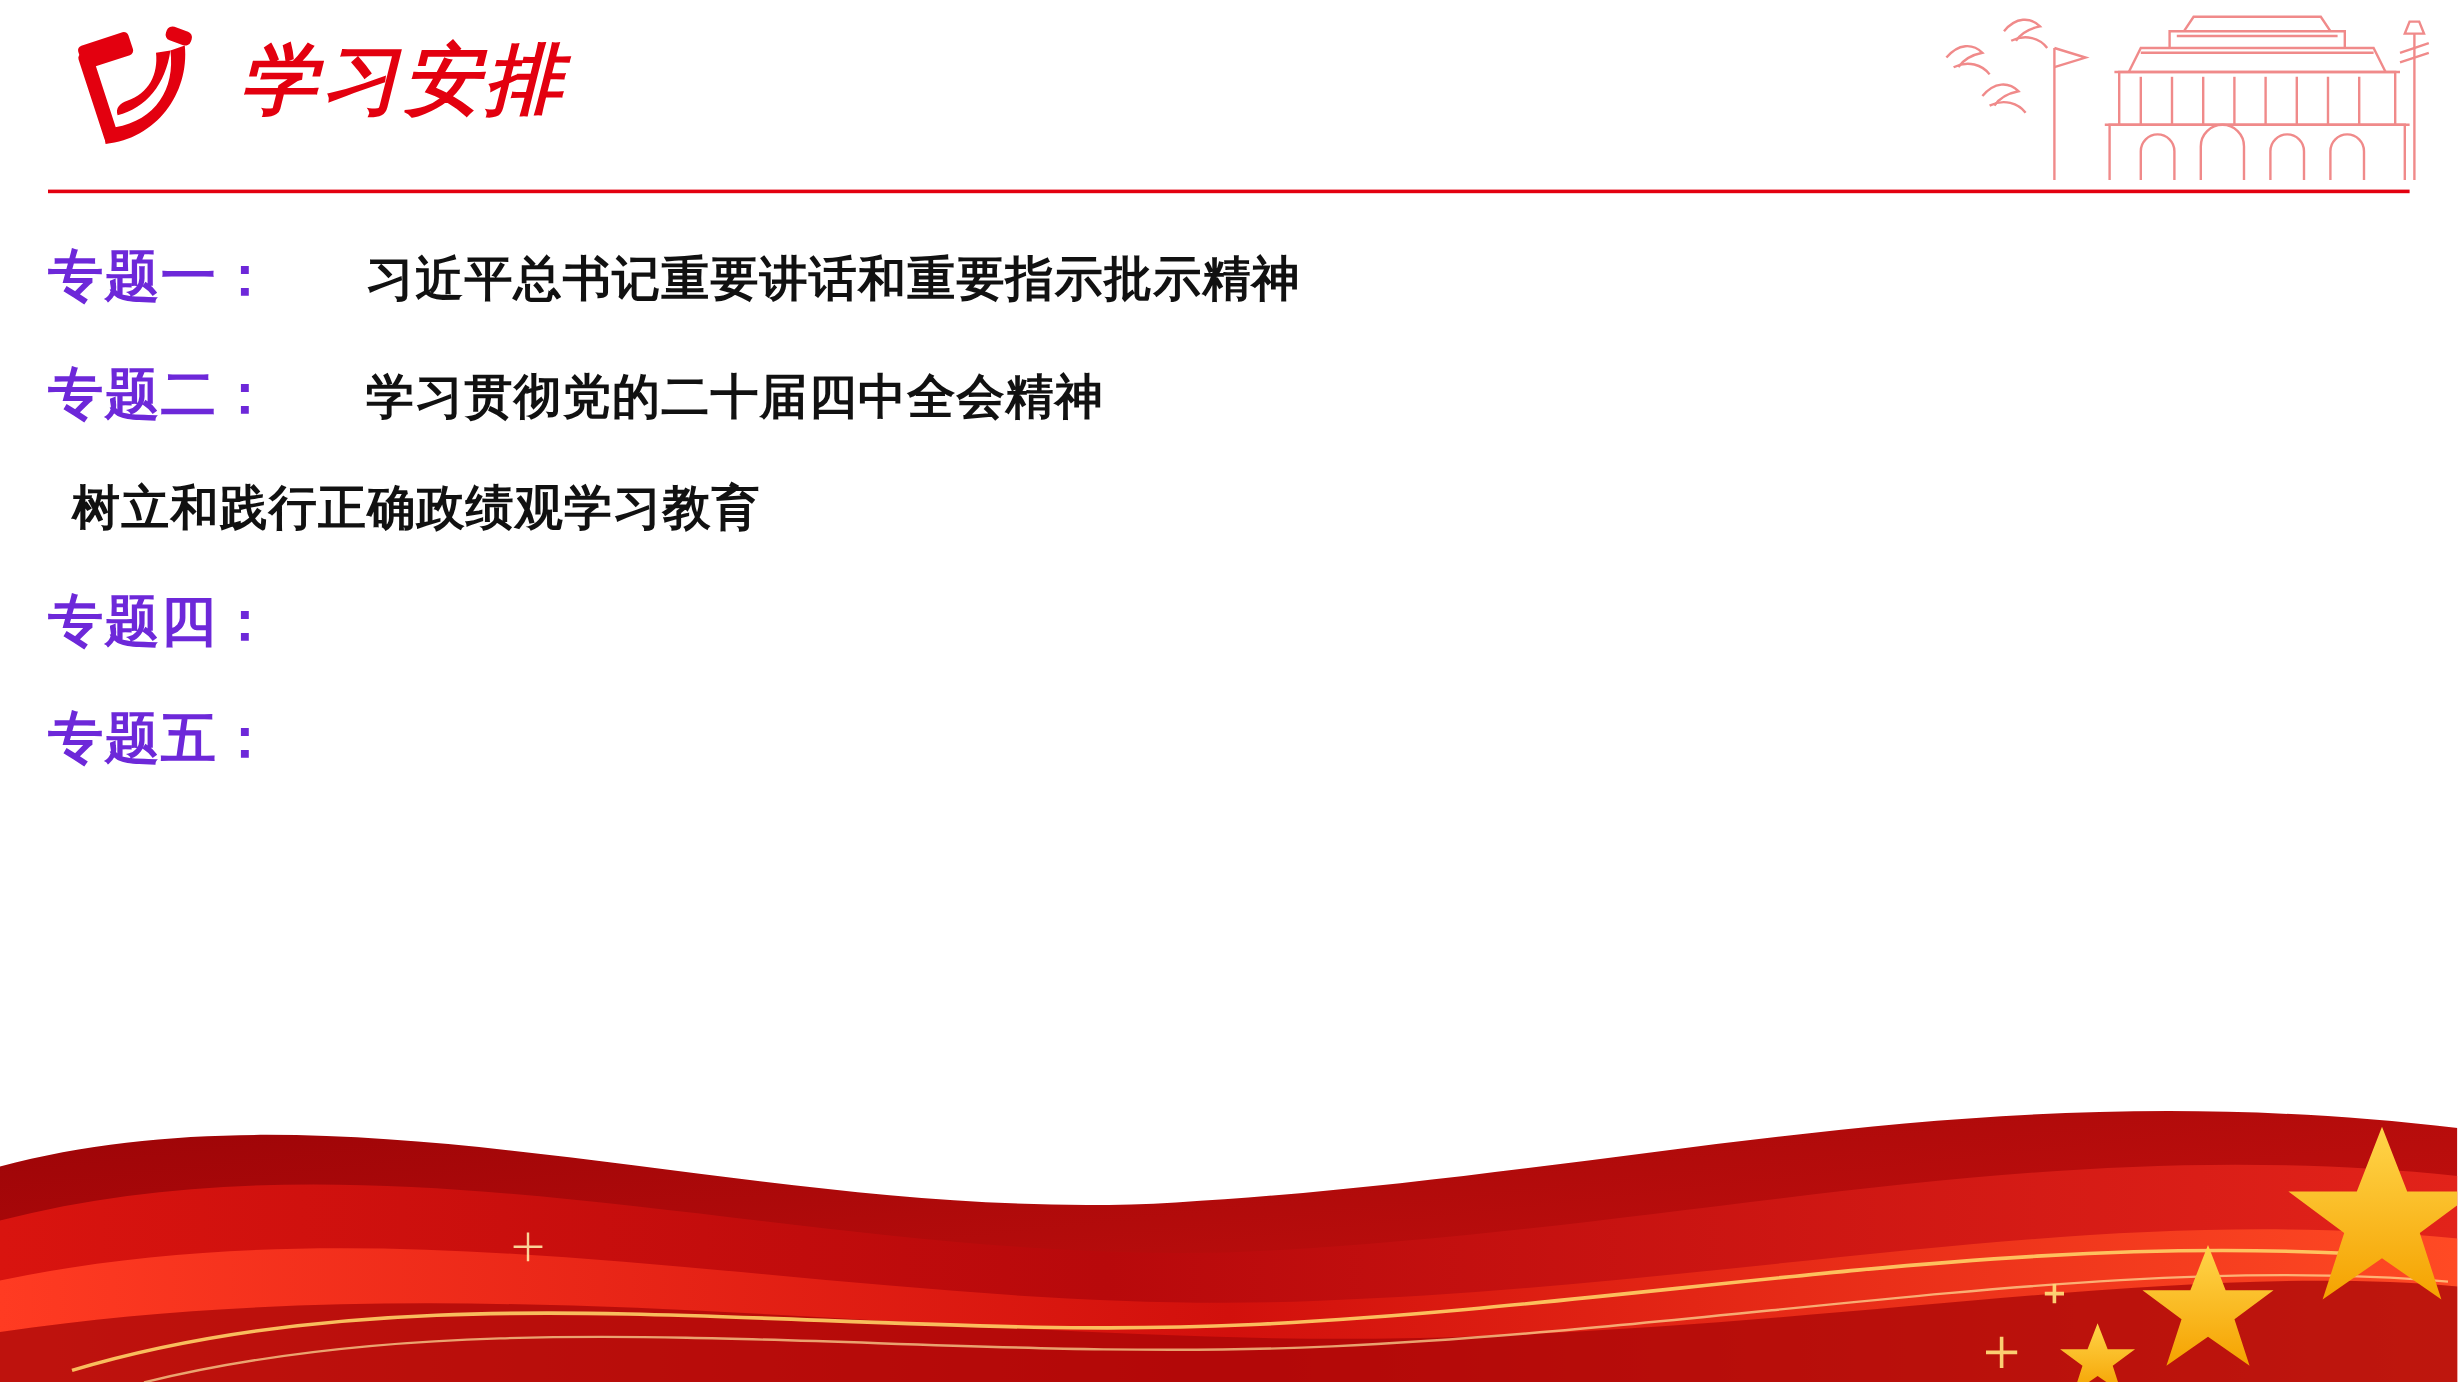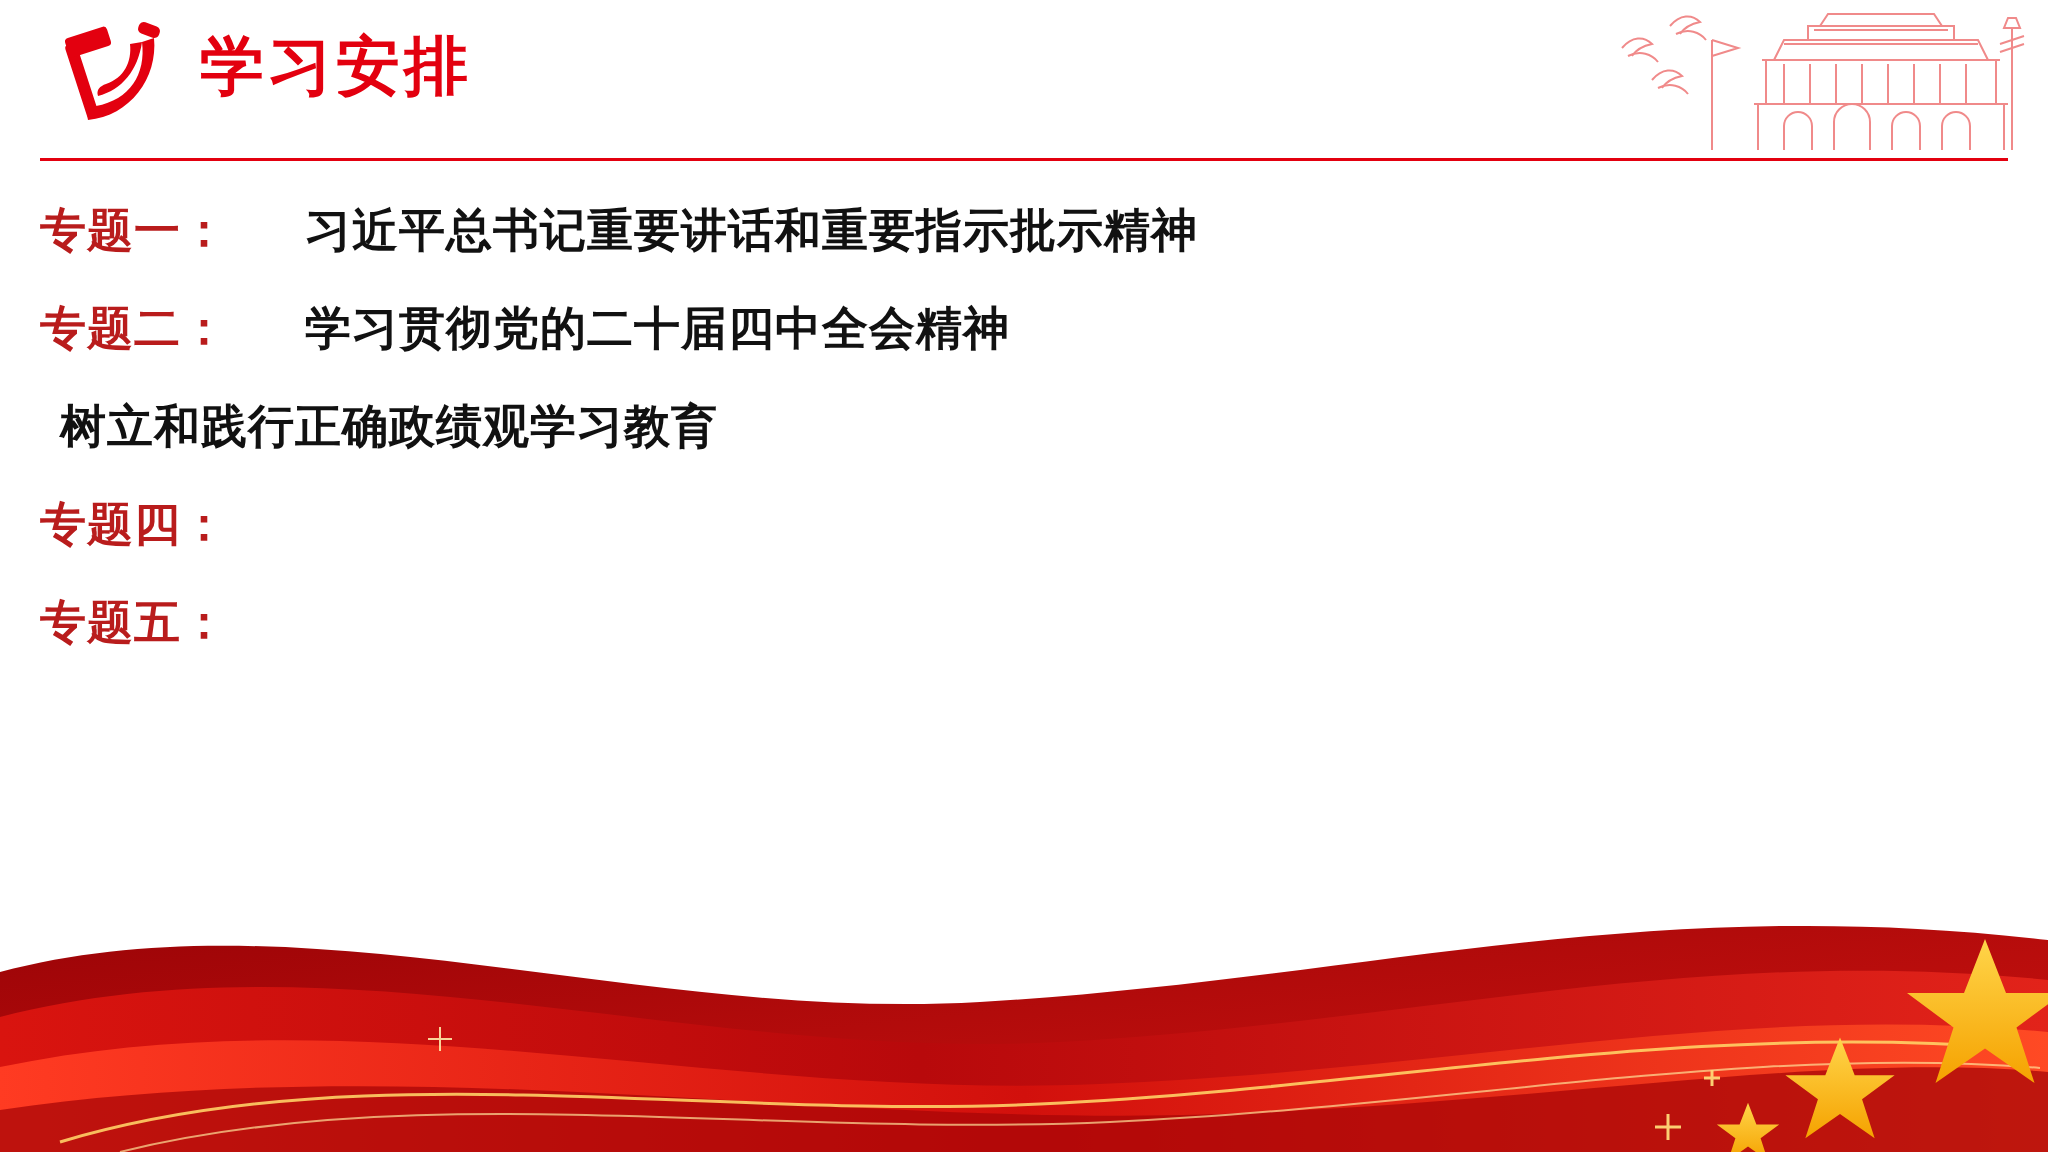--- a/index.html
+++ b/index.html
@@ -15,20 +15,21 @@
     position: relative;
   }
 
   
   .header {
     position: absolute;
     top: 0;
     left: 0;
     width: 2048px;
     height: 136px;
+    font-style: italic;
   }
   .party-emblem {
     position: absolute;
     left: 42px;
     top: 16px;
     width: 130px;
     height: 120px;
   }
   .title {
     position: absolute;
@@ -67,26 +68,26 @@
   }
   .topic-row {
     display: flex;
     align-items: baseline;
     margin-bottom: 36px;
     white-space: nowrap;
   }
   .topic-label {
     font-size: 46px;
     font-weight: bold;
-    color: #b91c1c;
+    color: #6d28d9;
     letter-spacing: 1px;
     min-width: 245px;
   }
   .topic-text {
-    font-size: 46px;
+    font-size: 40px;
     font-weight: bold;
     color: #111111;
     letter-spacing: 1px;
     margin-left: 20px;
   }
 
   
   .footer-art {
     position: absolute;
     left: 0;

